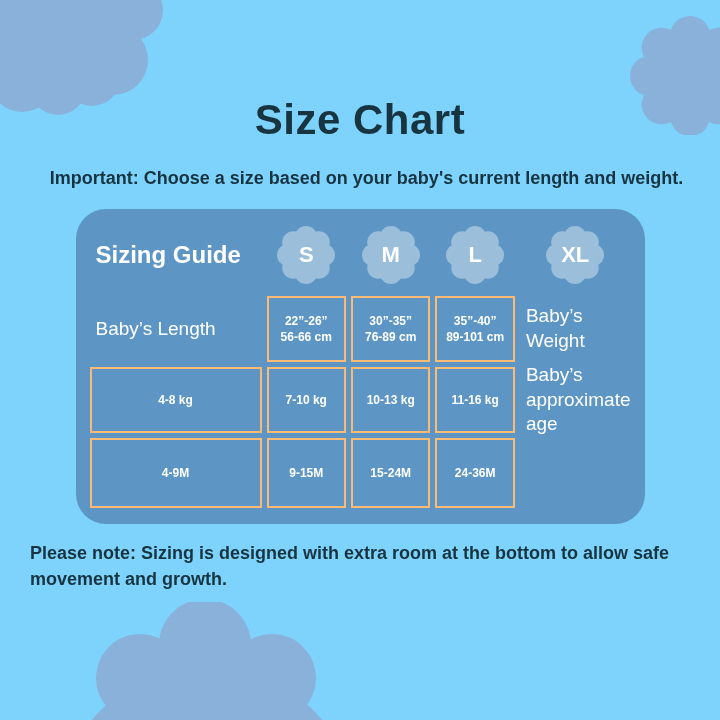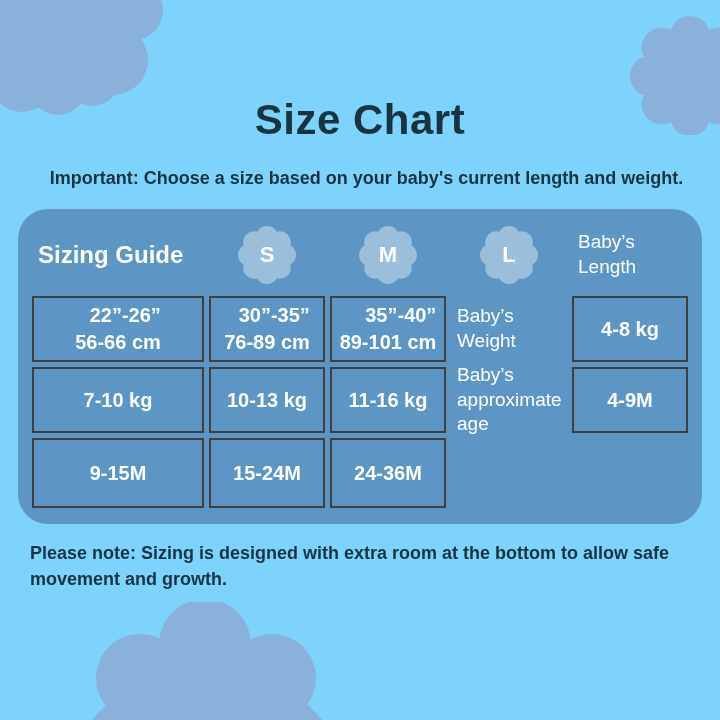--- a/index.html
+++ b/index.html
@@ -31,21 +31,21 @@
     text-align: center;
     font-size: 18px;
     font-weight: 600;
     color: #173440;
     margin-left: 13px;
   }
 
   .panel {
     position: relative;
     margin: 20px auto 0 auto;
-    width: 684px;
+    width: 569px;
     height: 315px;
     box-sizing: border-box;
     background: #5d96c4;
     border-radius: 30px;
     padding: 10px 14px 16px 14px;
   }
   .size-grid {
     display: grid;
     grid-template-columns: 172px 1fr 1fr 1fr 1fr;
     grid-template-rows: 72px 66px 66px 70px;
@@ -90,24 +90,24 @@
     font-size: 19px;
     font-weight: 400;
     color: #ffffff;
     line-height: 1.3;
     white-space: pre-line;
   }
   .value-cell {
     display: flex;
     align-items: center;
     justify-content: center;
-    text-align: right;
-    border: 2px solid #404040;
-    color: #ffffff;
-    font-size: 20px;
+    text-align: center;
+    border: 2px solid #fdba74;
+    color: #ffffff;
+    font-size: 12px;
     font-weight: 600;
     line-height: 1.35;
     white-space: pre-line;
   }
   .footer-note {
     margin: 16px 30px 0 30px;
     text-align: left;
     font-size: 18px;
     font-weight: 600;
     line-height: 1.45;
@@ -204,20 +204,38 @@
               <circle cx="11.5" cy="30" r="11.5"></circle>
                 <circle cx="16.9" cy="16.9" r="11.5"></circle>
               <circle cx="30" cy="11.5" r="11.5"></circle>
                 <circle cx="43.1" cy="16.9" r="11.5"></circle>
             </g>
           </svg>
           <span class="size-letter">L</span>
         </span>
       </div>
 
+      <div class="size-head">
+        <span class="size-badge">
+          <svg viewBox="0 0 60 60" xmlns="http://www.w3.org/2000/svg">
+            <g opacity="0.38" fill="#ffffff">
+              <circle cx="30" cy="30" r="16.5"></circle>
+              <circle cx="48.5" cy="30" r="11.5"></circle>
+                <circle cx="43.1" cy="43.1" r="11.5"></circle>
+              <circle cx="30" cy="48.5" r="11.5"></circle>
+                <circle cx="16.9" cy="43.1" r="11.5"></circle>
+              <circle cx="11.5" cy="30" r="11.5"></circle>
+                <circle cx="16.9" cy="16.9" r="11.5"></circle>
+              <circle cx="30" cy="11.5" r="11.5"></circle>
+                <circle cx="43.1" cy="16.9" r="11.5"></circle>
+            </g>
+          </svg>
+          <span class="size-letter">XL</span>
+        </span>
+      </div>
 
       <div class="row-label">Baby’s Length</div>
       <div class="value-cell">22”-26”
 56-66 cm</div>
       <div class="value-cell">30”-35”
 76-89 cm</div>
       <div class="value-cell">35”-40”
 89-101 cm</div>
 
       <div class="row-label">Baby’s Weight</div>

